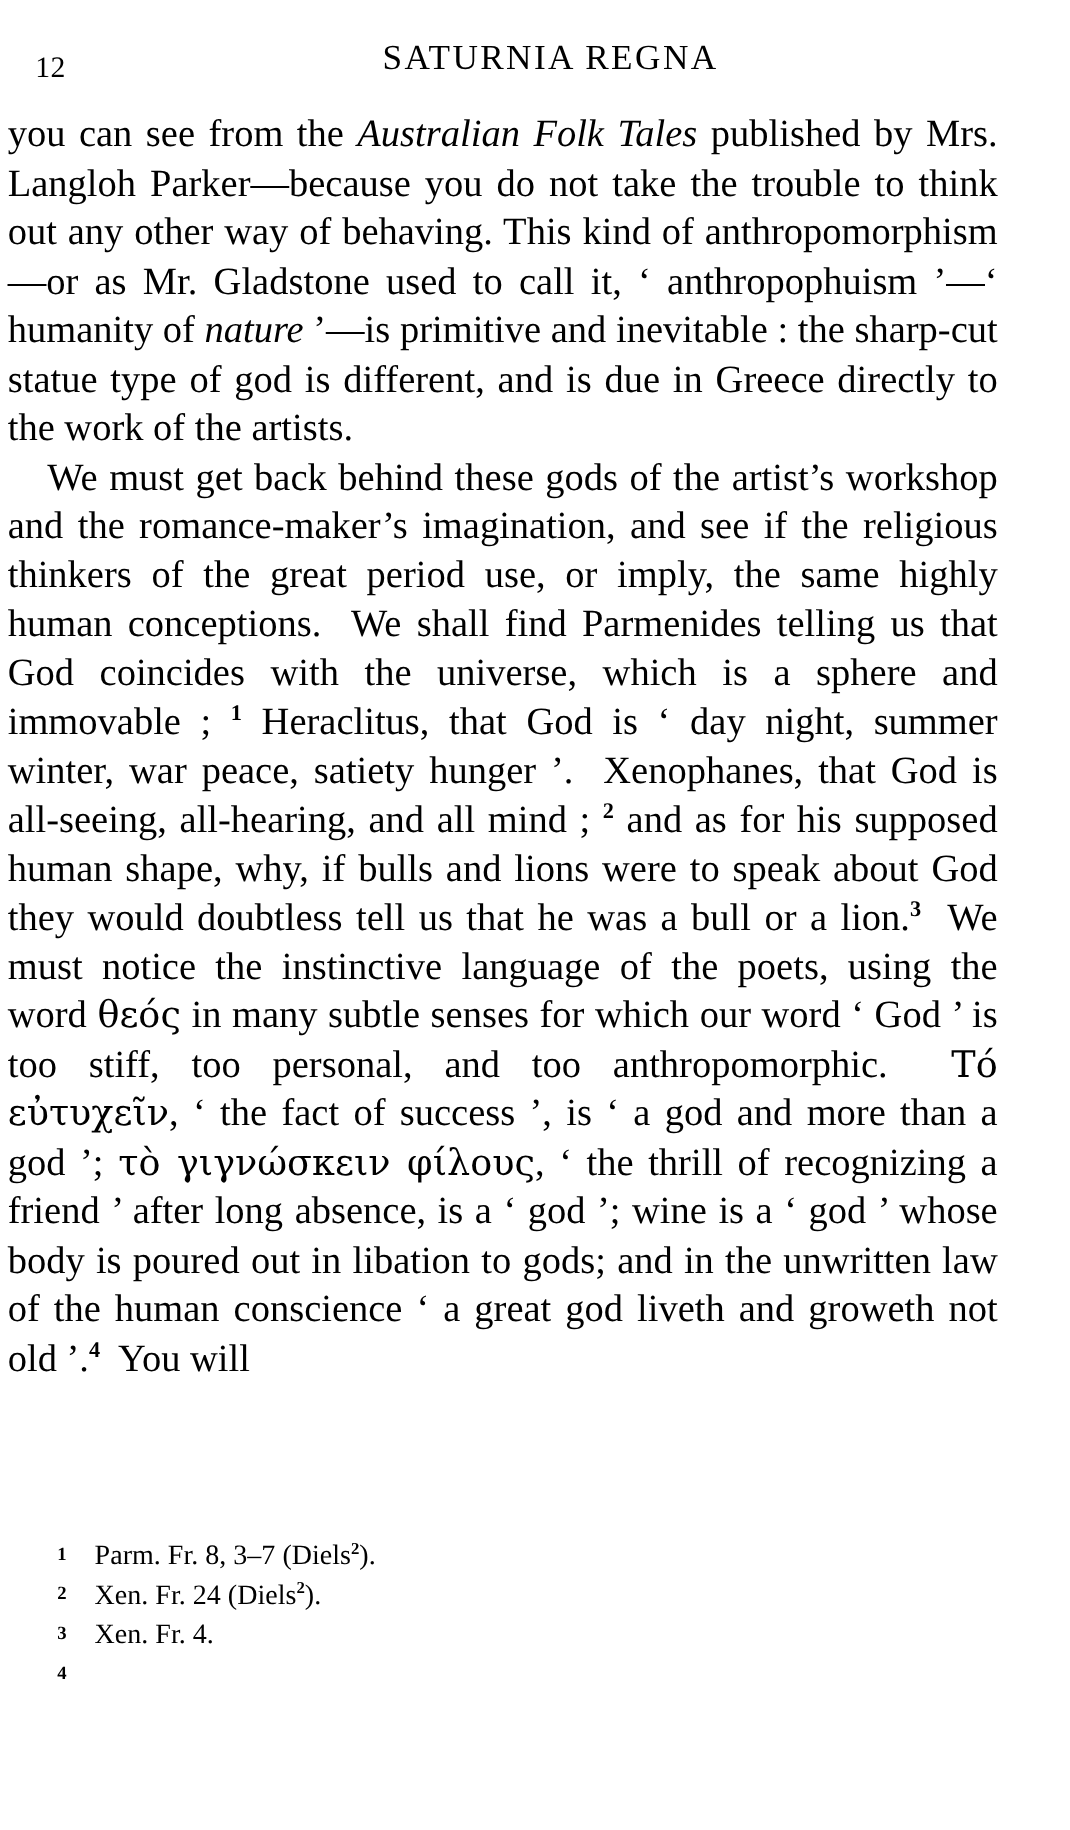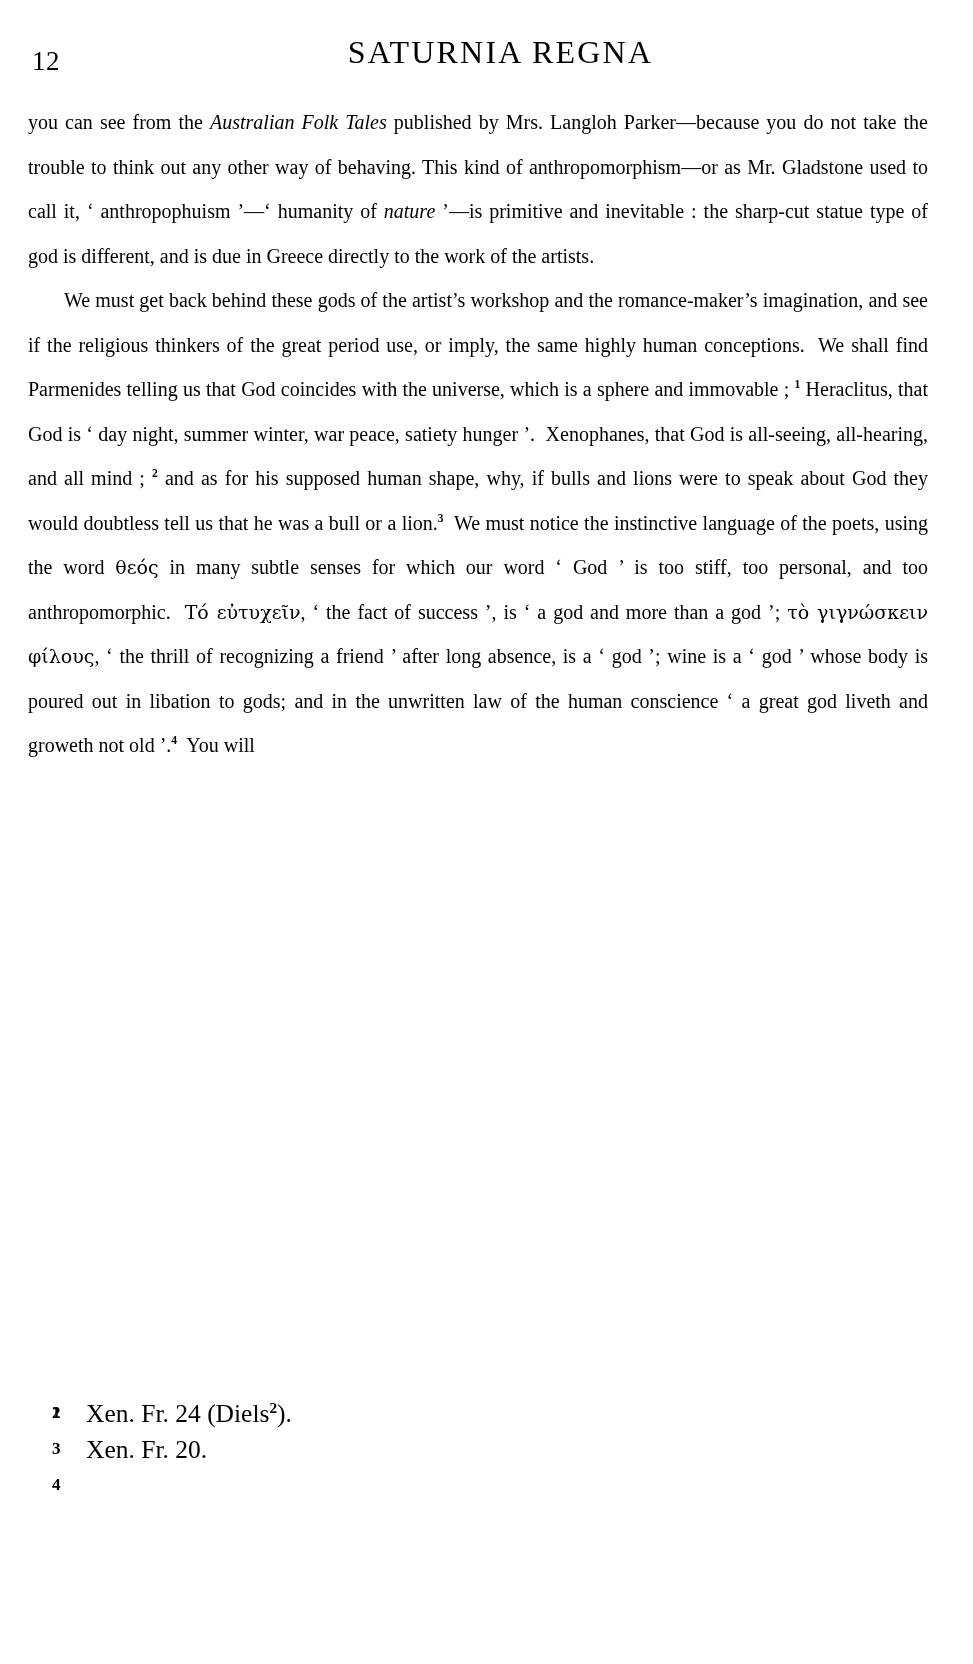--- a/index.html
+++ b/index.html
@@ -45,24 +45,24 @@
     top: 10px;
     width: 973px;
     text-align: center;
     font-size: 32px;
     letter-spacing: 2.2px;
     font-family: "Liberation Serif", serif;
   }
 
   .body-text {
     position: absolute;
-    left: 28px;
+    left: 7px;
     top: 100px;
     width: 900px;
-    font-size: 20px;
+    font-size: 35px;
     line-height: 44.5px;
     text-align: justify;
     text-justify: inter-word;
     font-family: "Liberation Serif", serif;
   }
   .body-text p {
     margin: 0;
   }
   .body-text p.indent {
     text-indent: 36px;
@@ -121,27 +121,28 @@
   </div>
 
   <div class="body-text">
     <p>you can see from the <i>Australian Folk Tales</i> published by Mrs. Langloh Parker—because you do not take the trouble to think out any other way of behaving. This kind of anthropomorphism—or as Mr. Gladstone used to call it, ‘ anthropophuism ’—‘ humanity of <i>nature</i> ’—is primitive and inevitable : the sharp-cut statue type of god is different, and is due in Greece directly to the work of the artists.</p>
     <p class="indent">We must get back behind these gods of the artist’s workshop and the romance-maker’s imagination, and see if the religious thinkers of the great period use, or imply, the same highly human conceptions.&nbsp; We shall find Parmenides telling us that God coincides with the universe, which is a sphere and immovable ;&nbsp;<sup>1</sup> Heraclitus, that God is ‘ day night, summer winter, war peace, satiety hunger ’.&nbsp; Xenophanes, that God is all-seeing, all-hearing, and all mind ;&nbsp;<sup>2</sup> and as for his supposed human shape, why, if bulls and lions were to speak about God they would doubtless tell us that he was a bull or a lion.<sup>3</sup>&nbsp; We must notice the instinctive language of the poets, using the word <span class="greek">θεός</span> in many subtle senses for which our word ‘ God ’ is too stiff, too personal, and too anthropomorphic.&nbsp; <span class="greek">Τό εὐτυχεῖν</span>, ‘ the fact of success ’, is ‘ a god and more than a god ’; <span class="greek">τὸ γιγνώσκειν φίλους</span>, ‘ the thrill of recognizing a friend ’ after long absence, is a ‘ god ’;  wine is a ‘ god ’ whose body is poured out in libation to gods; and in the unwritten law of the human conscience ‘ a great god liveth and groweth not old ’.<sup>4</sup>&nbsp; You will</p>
   </div>
 
   <div class="notes">
     <div class="note">
       <span class="marker">1</span>
+      <span>Parm. Fr. 8, 3–7 (Diels<sup>2</sup>).</span>
     </div>
     <div class="note">
       <span class="marker">2</span>
       <span>Xen. Fr. 24 (Diels<sup>2</sup>).</span>
     </div>
     <div class="note">
       <span class="marker">3</span>
-      <span>Xen. Fr. 20.</span>
+      <span>Xen. Fr. 4.</span>
     </div>
     <div class="note">
       <span class="marker">4</span>
     </div>
   </div>
 
 </div>
 
 </body></html>

